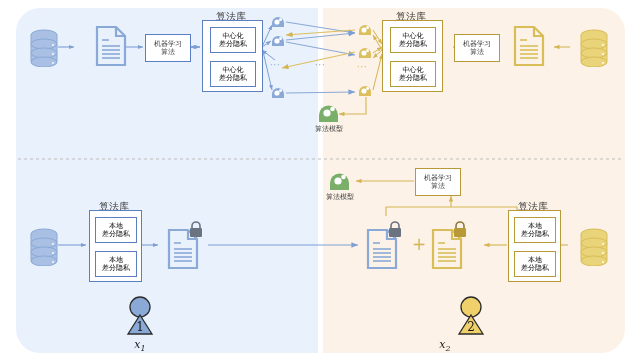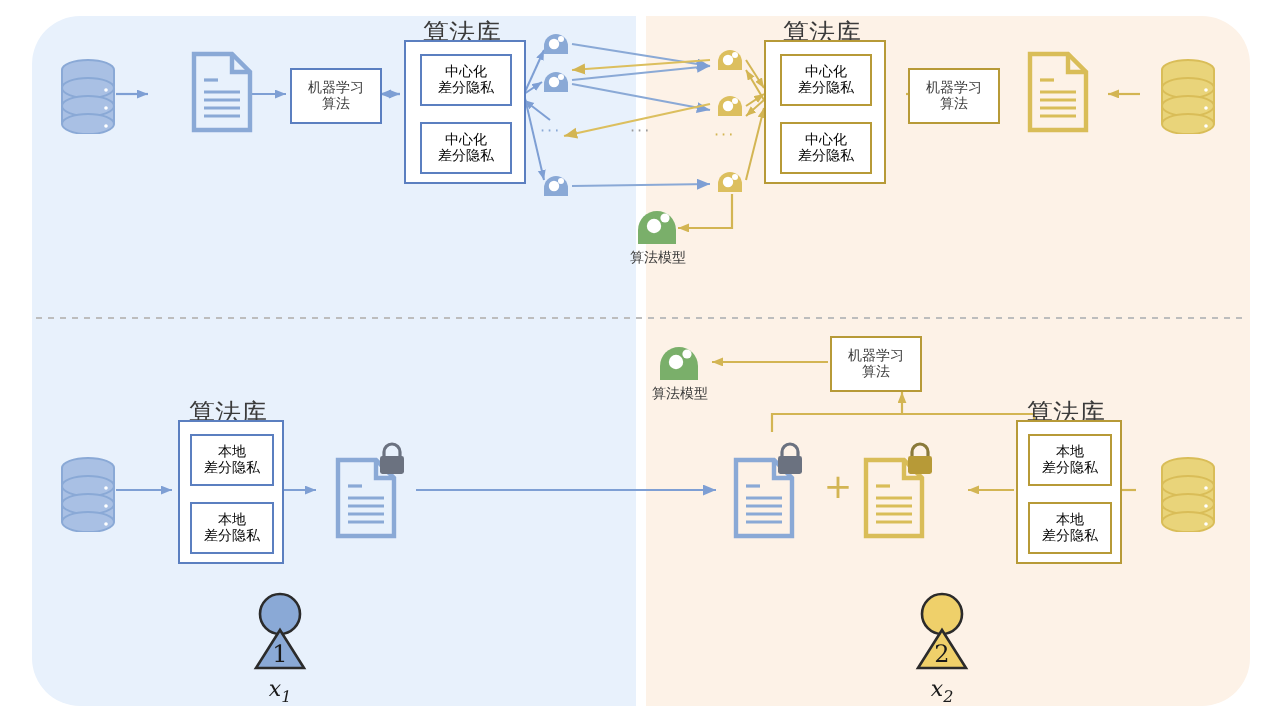--- a/index.html
+++ b/index.html
@@ -6,21 +6,21 @@
   body{
     width:641px;height:361px;
     background:#ffffff;
     font-family:"DejaVu Sans","Liberation Sans",sans-serif;
     overflow:hidden;
     position:relative;
   }
   #stage{position:absolute;left:0;top:0;width:641px;height:361px;}
   .panel{position:absolute;}
   .lbl{position:absolute;white-space:nowrap;line-height:1.12;text-align:center;}
-  .libtitle{font-size:13px;text-decoration:underline;}
+  .libtitle{font-size:10px;text-decoration:underline;}
   .mathlbl{font-family:"DejaVu Serif","Liberation Serif",serif;font-style:italic;}
   .dots{position:absolute;font-size:8px;letter-spacing:1px;line-height:1;}
   svg{display:block;}
   .celltext{font-size:7px;line-height:1.2;text-align:right;}
 </style>
 </head>
 <body>
 
 <div id="stage">
 
@@ -341,15 +341,15 @@
     <circle cx="25" cy="18" r="0.9" fill="#fff"></circle>
     <circle cx="25" cy="27" r="0.9" fill="#fff"></circle>
     <circle cx="25" cy="36" r="0.9" fill="#fff"></circle>
   </svg>
 
   <svg class="panel" style="left:450px;top:296px;" width="42" height="42">
     <circle cx="21" cy="11" r="10" fill="#efd06a" stroke="#2b2b2b" stroke-width="1.3"></circle>
     <path d="M21,19 L33,38 h-24 z" fill="#efd06a" stroke="#2b2b2b" stroke-width="1.3"></path>
     <text x="21" y="35" font-size="12" font-family="DejaVu Serif, serif" fill="#1a1a1a" text-anchor="middle">2</text>
   </svg>
-  <div class="lbl mathlbl" style="left:449px;top:339px;width:44px;font-size:11px;color:#1a1a1a;"><span>x</span><sub style="font-size:8px;">2</sub></div>
+  <div class="lbl mathlbl" style="left:423px;top:339px;width:44px;font-size:11px;color:#1a1a1a;"><span>x</span><sub style="font-size:8px;">2</sub></div>
 
 </div>
 
 </body></html>

